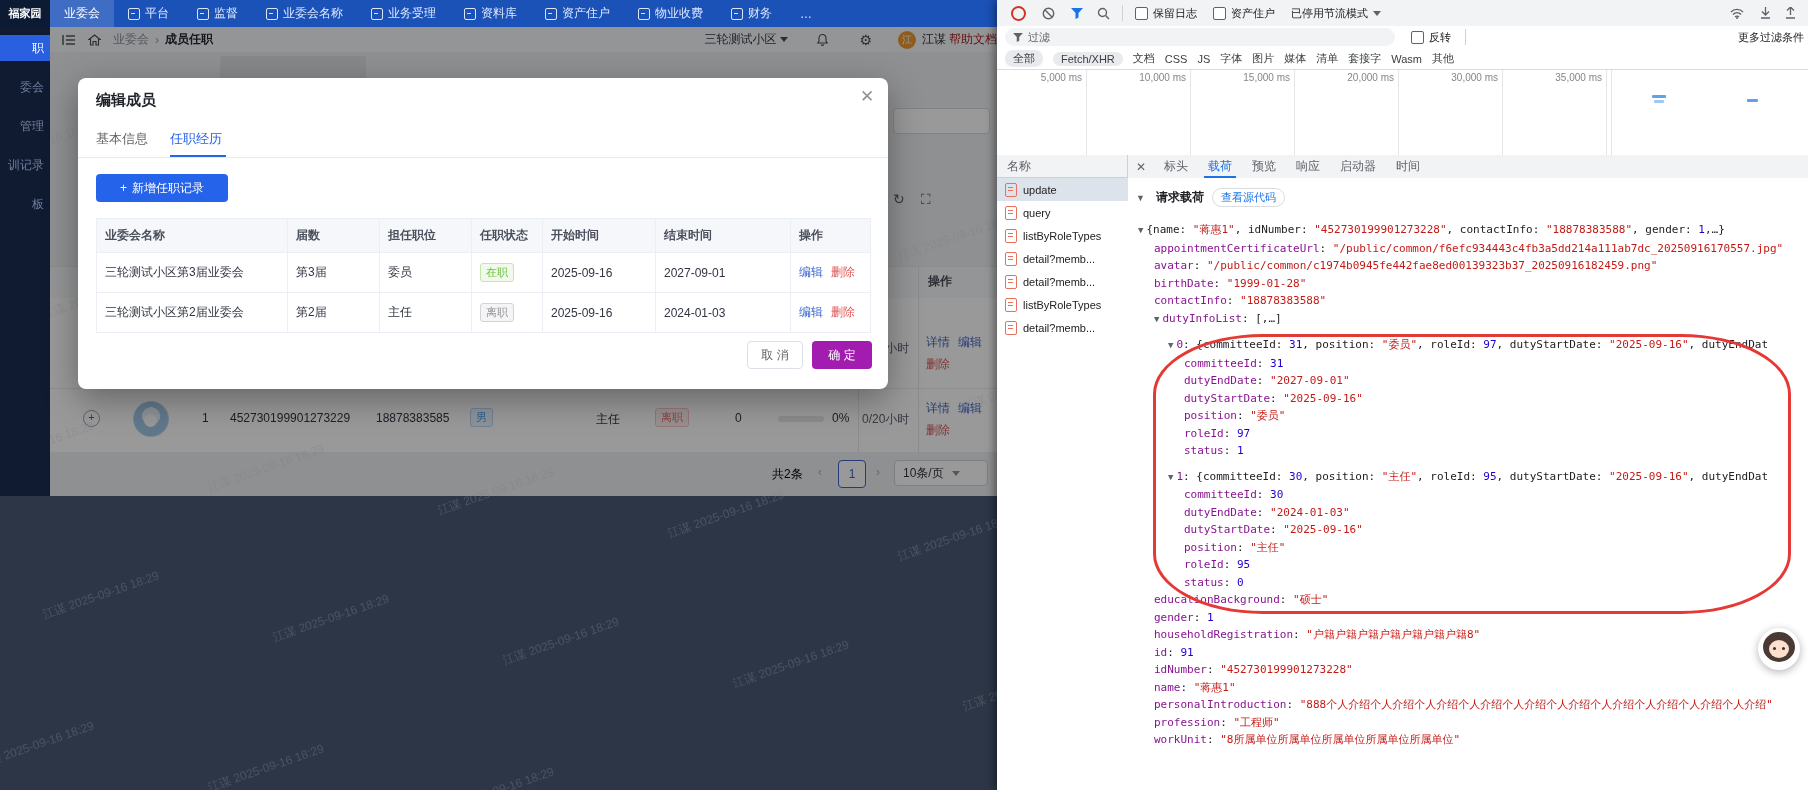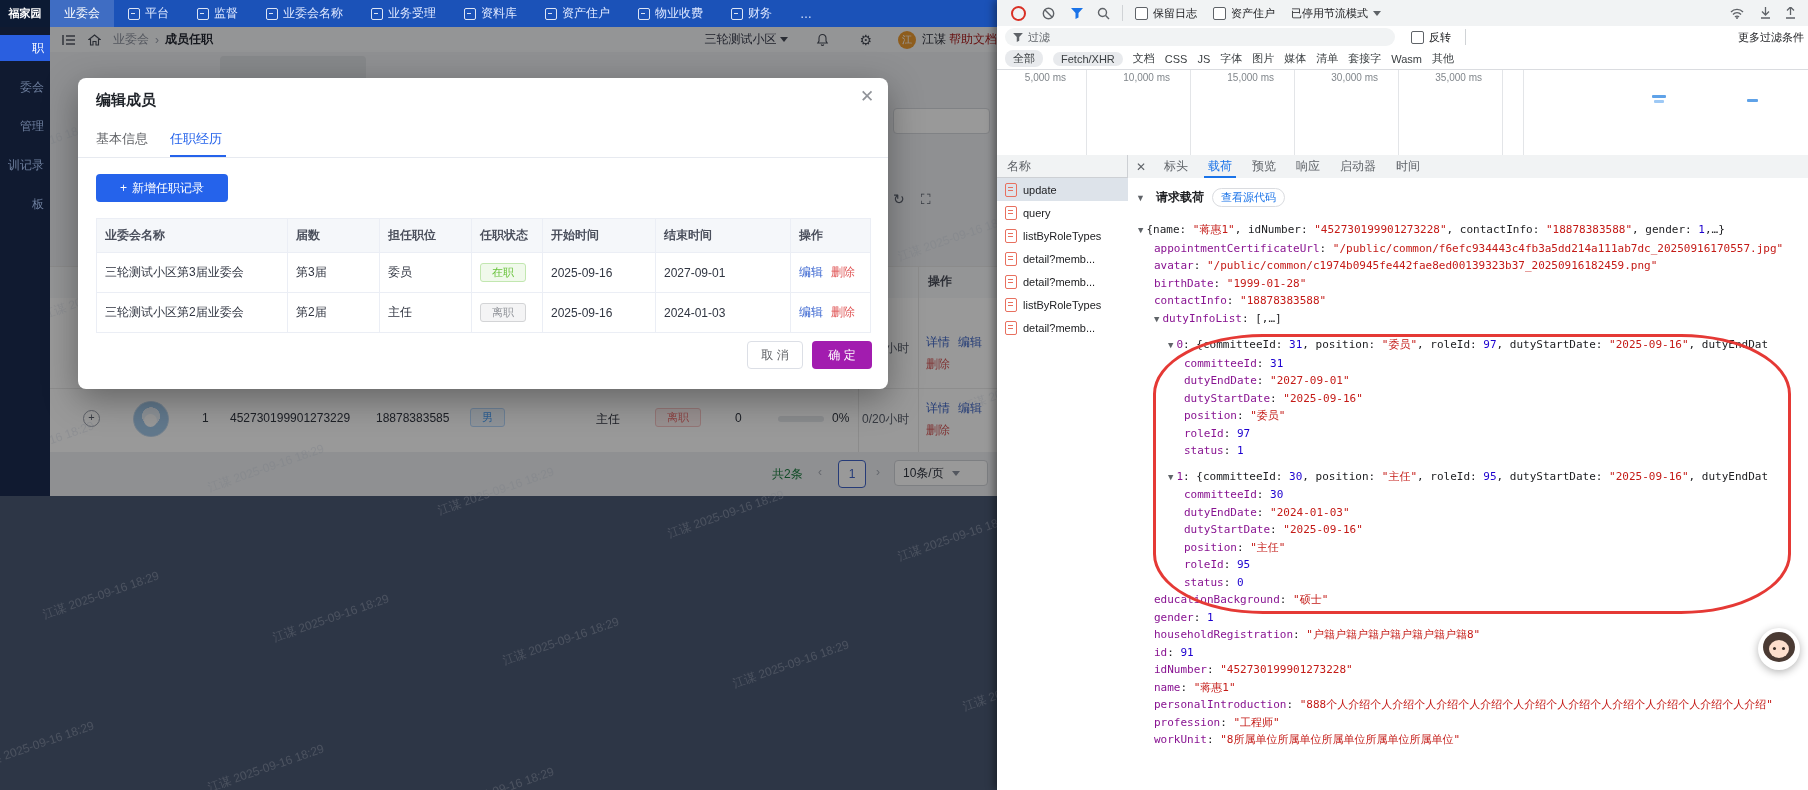--- a/index.html
+++ b/index.html
@@ -28,30 +28,30 @@
   .inputfrag{position:absolute;left:843px;top:56px;width:97px;height:26px;background:#fff;border:1px solid #d5d8de;border-radius:4px;box-sizing:border-box;}
   .tooliconrow{position:absolute;left:843px;top:139px;width:100px;height:18px;color:#5b6270;font-size:14px;display:flex;gap:16px;}
   
   .bgt-headband{position:absolute;left:0;top:214px;width:947px;height:32px;background:#f7f8fa;border-top:1px solid #e8e8e8;border-bottom:1px solid #e8e8e8;}
   .bgt-rows{position:absolute;left:0;top:246px;width:947px;height:154px;background:#ffffff;}
   .bgt-rowline{position:absolute;left:0;top:90px;width:947px;height:1px;background:#ebebeb;}
   .bgt-colline{position:absolute;top:214px;width:1px;height:186px;background:#e8e8e8;}
   .cell{position:absolute;font-size:12px;color:#303541;white-space:nowrap;}
   .blue-link{color:#3a66d1;cursor:pointer;}
   .red-link{color:#e05656;cursor:pointer;}
-  .chip{display:inline-block;font-size:11px;line-height:17px;padding:0 11px;border-radius:3px;border:1px solid;}
+  .chip{display:inline-block;font-size:11px;line-height:17px;padding:0 5px;border-radius:3px;border:1px solid;}
   .chip.green{color:#67c23a;border-color:#c2e7b0;background:#f0f9eb;}
   .chip.gray{color:#909399;border-color:#d3d4d6;background:#f4f4f5;}
   .chip.red{color:#f56c6c;border-color:#fbc4c4;background:#fef0f0;}
   .chip.blue{color:#409eff;border-color:#b3d8ff;background:#ecf5ff;}
   .expander{position:absolute;width:15px;height:15px;border:1px solid #9aa0ae;border-radius:50%;color:#5b6270;font-size:11px;line-height:13px;text-align:center;background:#fff;cursor:pointer;}
   .rowavatar{position:absolute;width:34px;height:34px;border-radius:50%;background:radial-gradient(circle at 50% 42%,#e8f2fb 0 34%,#9ec8ee 35% 100%);border:1px solid #bcd7f0;overflow:hidden;}
   .rowavatar::after{content:"";position:absolute;left:10px;top:12px;width:13px;height:13px;border-radius:50%;background:#fdfdfd;}
   .progress-track{position:absolute;width:46px;height:6px;border-radius:3px;background:#e4e7ec;}
-  .pgn{position:absolute;font-size:12px;color:#15803d;}
+  .pgn{position:absolute;font-size:12px;color:#000000;}
   .pagebox{position:absolute;width:26px;height:26px;border:1px solid #3b63d3;color:#3b63d3;border-radius:4px;background:#fff;font-size:12px;display:flex;align-items:center;justify-content:center;}
   .perpage{position:absolute;width:94px;height:26px;border:1px solid #d0d3d9;border-radius:4px;background:#fff;font-size:12px;color:#303541;display:flex;align-items:center;padding-left:8px;box-sizing:border-box;}
   .caret-down{width:0;height:0;border-left:4px solid transparent;border-right:4px solid transparent;border-top:5px solid #8a919f;display:inline-block;}
   
   .modal{position:absolute;left:78px;top:78px;width:810px;height:311px;background:#fff;border-radius:8px;box-shadow:0 10px 34px rgba(0,0,0,.35);z-index:40;}
   .modal-title{position:absolute;left:18px;top:13px;font-size:15px;font-weight:bold;color:#1f2329;}
   .modal-close{position:absolute;left:778px;top:8px;width:22px;height:22px;color:#909399;font-size:17px;line-height:22px;text-align:center;cursor:pointer;}
   .mtab{position:absolute;top:52px;font-size:13px;color:#606266;cursor:pointer;}
   .mtab.active{color:#2563eb;}
   .mtab-underline{position:absolute;left:92px;top:77px;width:56px;height:2px;background:#2563eb;}
@@ -64,21 +64,21 @@
   .btn-cancel{left:669px;width:56px;border:1px solid #dcdfe6;background:#fff;color:#606266;}
   .btn-confirm{left:734px;width:60px;border:none;background:#a21caf;color:#fff;}
   
   .devtools{position:absolute;left:997px;top:0;width:811px;height:790px;background:#fff;z-index:50;box-shadow:-3px 0 8px rgba(0,0,0,.4);font-size:12px;color:#202124;}
   .dt-toolbar{position:absolute;left:0;top:0;width:811px;height:26px;background:#f1f3f4;border-bottom:1px solid #d0d3d6;display:flex;align-items:center;}
   .dt-filterrow{position:absolute;left:0;top:26px;width:811px;height:22px;background:#fff;border-bottom:1px solid #e5e7ea;display:flex;align-items:center;}
   .dt-chiprow{position:absolute;left:0;top:48px;width:811px;height:22px;background:#fff;border-bottom:1px solid #dadce0;display:flex;align-items:center;gap:10px;padding-left:8px;box-sizing:border-box;}
   .dt-chip{font-size:11px;color:#3c4043;white-space:nowrap;cursor:pointer;}
   .dt-chip.pill{background:#e8eaed;border-radius:8px;padding:1px 8px;}
   .dt-overview{position:absolute;left:0;top:70px;width:811px;height:85px;background:#fff;border-bottom:1px solid #cfd2d6;display:flex;overflow:hidden;}
-  .ov-cell{border-right:1px solid #e3e5e8;box-sizing:border-box;font-size:10px;color:#80868b;text-align:right;padding:2px 20px 0 0;flex:none;}
+  .ov-cell{border-right:1px solid #e3e5e8;box-sizing:border-box;font-size:10px;color:#80868b;text-align:right;padding:2px 4px 0 0;flex:none;}
   .dt-headrow{position:absolute;left:0;top:155px;width:703px;height:23px;}
   .names-col-head{position:absolute;left:0;top:0;width:131px;height:23px;background:#f1f3f4;border-right:1px solid #cdd0d4;border-bottom:1px solid #cdd0d4;display:flex;align-items:center;padding-left:10px;box-sizing:border-box;color:#5f6368;}
   .dt-tabs{position:absolute;left:131px;top:0;width:680px;height:23px;background:#f1f3f4;border-bottom:1px solid #cdd0d4;display:flex;align-items:center;color:#5f6368;}
   .dt-tab{padding:0 10px;height:23px;display:flex;align-items:center;cursor:pointer;position:relative;white-space:nowrap;}
   .dt-tab.active{color:#1a73e8;}
   .dt-tab.active::after{content:"";position:absolute;left:6px;right:6px;bottom:0;height:2px;background:#1a73e8;}
   .names-col{position:absolute;left:0;top:178px;width:131px;height:612px;border-right:1px solid #cdd0d4;background:#fff;overflow:hidden;}
   .req-row{height:23px;display:flex;align-items:center;gap:6px;padding-left:8px;font-size:11px;color:#202124;cursor:pointer;white-space:nowrap;overflow:hidden;}
   .req-row.selected{background:#dde3ea;}
   .req-icon{width:10px;height:12px;border:1px solid #e8705f;border-radius:2px;flex:none;position:relative;}
@@ -416,20 +416,21 @@
         <span class="dt-chip">清单</span>
         <span class="dt-chip">套接字</span>
         <span class="dt-chip">Wasm</span>
         <span class="dt-chip">其他</span>
       </div>
 
     <div class="dt-overview" id="overview">
         <div class="ov-cell" style="width: 90px;">5,000 ms</div>
         <div class="ov-cell" style="width: 104px;">10,000 ms</div>
         <div class="ov-cell" style="width: 104px;">15,000 ms</div>
+        <div class="ov-cell" style="width: 104px;">20,000 ms</div>
         <div class="ov-cell" style="width: 104px;">30,000 ms</div>
         <div class="ov-cell" style="width: 104px;">35,000 ms</div>
         <div class="ov-cell"></div>
       </div>
     <div class="ov-mark" style="left:655px;top:95px;width:14px;height:3px;background:#5fa2e8"></div>
     <div class="ov-mark" style="left:657px;top:100px;width:10px;height:3px;background:#9ec9f5"></div>
     <div class="ov-mark" style="left:750px;top:99px;width:11px;height:3px;background:#5fa2e8"></div>
 
     <div class="dt-headrow">
       <div class="names-col-head">名称</div>

